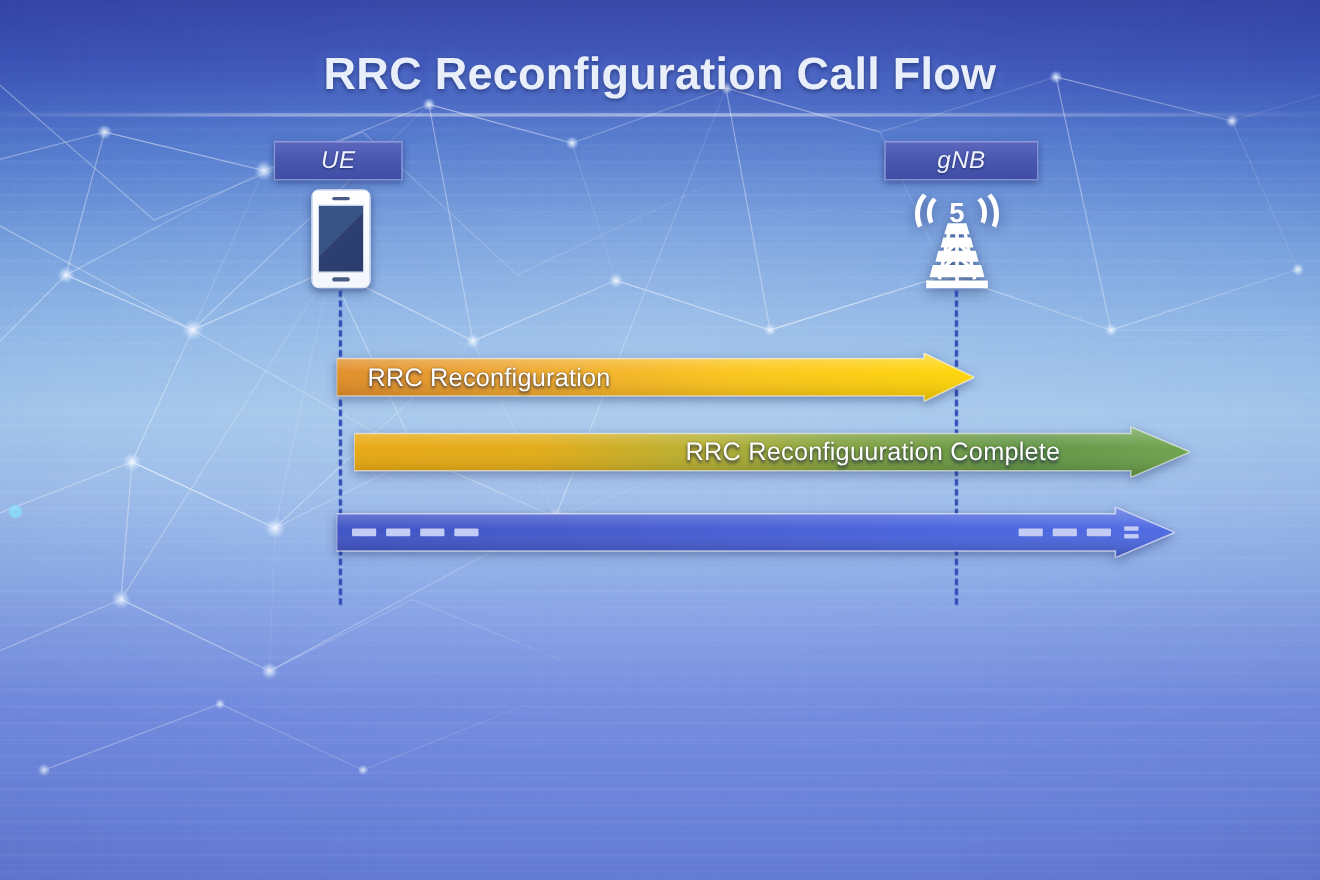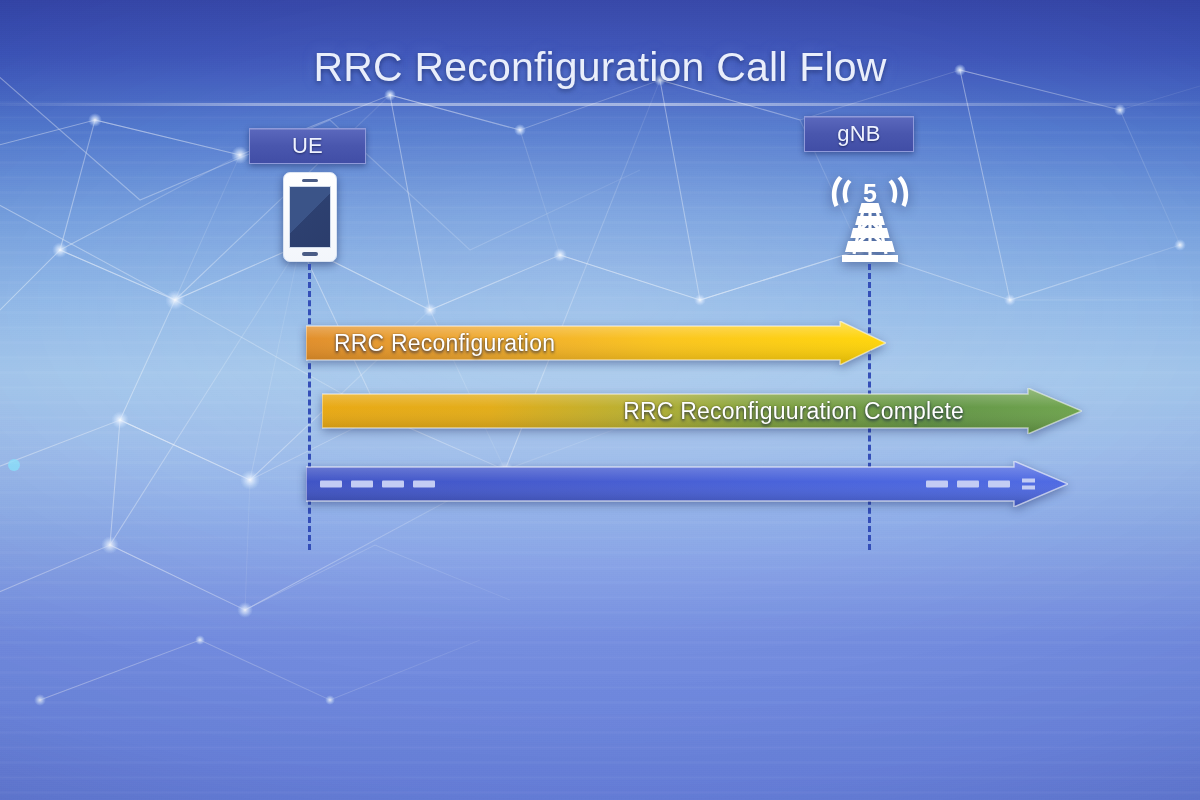--- a/index.html
+++ b/index.html
@@ -84,38 +84,39 @@
   }
 
   
   .title {
     position: absolute;
     left: 0;
     top: 44px;
     width: 1200px;
     text-align: center;
     font-size: 41px;
-    font-weight: 400;
+    font-weight: 700;
     letter-spacing: 0.2px;
     color: #e9eefb;
     text-shadow: 0 2px 5px rgba(10,20,70,0.55), 0 0 14px rgba(140,180,255,0.35);
   }
   .actor-label {
     position: absolute;
     box-sizing: border-box;
     height: 36px;
     line-height: 34px;
     text-align: center;
     color: #eef2ff;
     font-size: 22px;
     letter-spacing: 0.3px;
     background: linear-gradient(180deg, #5b68bd 0%, #4a57ae 48%, #414ea6 100%);
     border: 1px solid #8f9ada;
     box-shadow: 0 2px 6px rgba(14,24,80,0.45), inset 0 1px 0 rgba(255,255,255,0.18);
     text-shadow: 0 1px 2px rgba(10,18,60,0.6);
+    font-style: italic;
   }
 
   
   .phone {
     position: absolute;
     left: 283px;
     top: 172px;
     width: 52px;
     height: 88px;
     border-radius: 7px;
@@ -307,21 +308,21 @@
   </div>
 
   <div class="phone">
     <div class="phone-speaker"></div>
     <div class="phone-screen"></div>
     <div class="phone-home"></div>
   </div>
 
   <div class="lifeline" style="left:308px; top:264px; height:286px;"></div>
 
-  <div class="actor-label" style="left:804px; top:116px; width:110px;">
+  <div class="actor-label" style="left:804px; top:128px; width:140px;">
     <span>gNB</span>
   </div>
 
   <svg class="tower" viewBox="0 0 92 95">
     <g fill="#ffffff">
 
       <path d="M18.5 8.5 C12.5 14.5 10.5 26 14.5 35 L10.5 37 C5.5 26.5 7.8 13 15 6 Z"></path>
       <path d="M27.5 12 C23 16.5 21.8 25 24.6 31.5 L20.8 33.4 C17 25.3 18.4 14.9 24.2 9.5 Z"></path>
 
       <path d="M73.5 8.5 C79.5 14.5 81.5 26 77.5 35 L81.5 37 C86.5 26.5 84.2 13 77 6 Z"></path>

